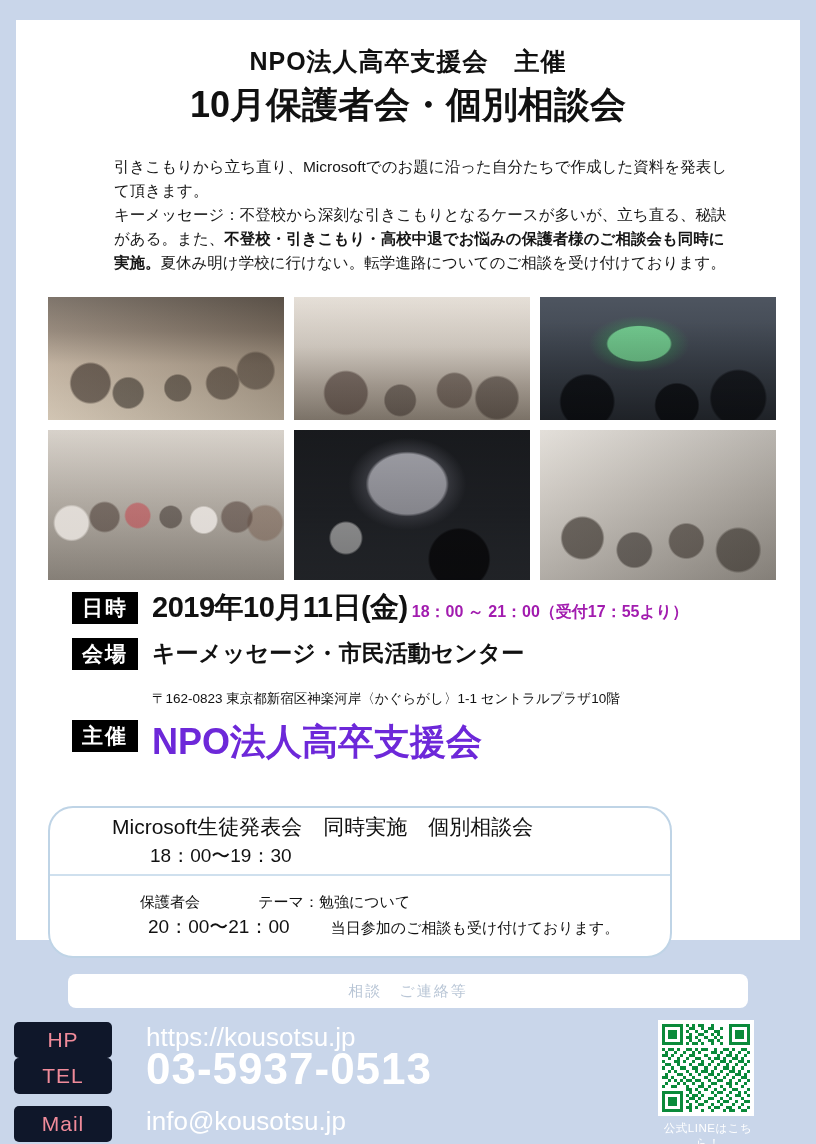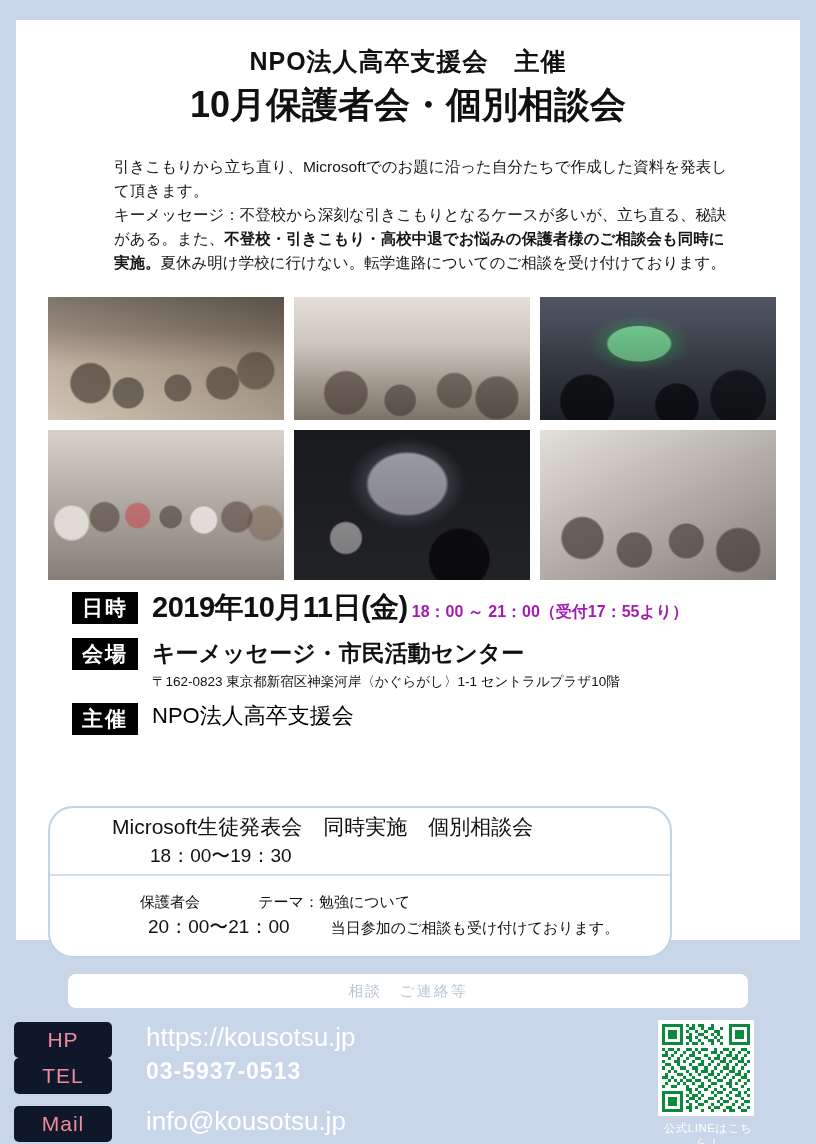--- a/index.html
+++ b/index.html
@@ -112,22 +112,22 @@
   .info-row { display: flex; align-items: flex-start; margin-bottom: 10px; }
   .chip {
     background: #000; color: #fff; font-weight: bold;
     font-size: 21px; padding: 4px 10px 5px; line-height: 1.1;
     letter-spacing: 2px; margin-right: 14px; white-space: nowrap;
   }
   .info-main { padding-top: 0px; }
   .big-date { font-size: 29px; font-weight: bold; color: #111; letter-spacing: -0.5px; }
   .date-sub { font-size: 16px; font-weight: bold; color: #a21caf; margin-left: 4px; }
   .venue-name { font-size: 23px; font-weight: bold; color: #111; letter-spacing: 0px; }
-  .venue-addr { font-size: 13.5px; color: #111; margin-top: 4px; }
-  .host-name { font-size: 22px; font-weight: normal; color: #000000; }
+  .venue-addr { font-size: 13.5px; color: #111; margin-top: 21px; }
+  .host-name { font-size: 36px; font-weight: bold; color: #6d28d9; }
   .row-datetime .chip { margin-top: 4px; }
   .row-host .chip { margin-top: 2px; }
   
   .sched {
     position: absolute; left: 48px; top: 806px; width: 624px; height: 152px;
     border: 2px solid #bfd4e6; border-radius: 25px; background: #fff;
   }
   .sched-top {
     height: 68px; display: flex; flex-direction: column; justify-content: center;
     padding-left: 62px; border-bottom: 2px solid #cfe0ee;
@@ -154,21 +154,21 @@
     position: absolute; left: 14px; width: 98px; height: 36px;
     background: #0f172a; border-radius: 5px;
     display: flex; align-items: center; justify-content: center;
     color: #f08b9a; font-size: 21px; letter-spacing: 1px;
   }
   .f-hp  { top: 2px; }
   .f-tel { top: 38px; }
   .f-ml  { top: 86px; }
   .f-val { position: absolute; left: 146px; color: #fff; }
   .v-hp  { top: 2px;  font-size: 26px; }
-  .v-tel { top: 38px; font-size: 23px; font-weight: bold; letter-spacing: 1px; }
+  .v-tel { top: 24px; font-size: 44px; font-weight: bold; letter-spacing: 1px; }
   .v-ml  { top: 86px; font-size: 26px; }
   .qr-wrap { position: absolute; left: 658px; top: 0px; width: 100px; text-align: center; }
   .qr {
     width: 96px; height: 96px; background: #fff; padding: 4px;
   }
   .qr svg { display: block; }
   .qr-cap { color: #fff; font-size: 11.5px; margin-top: 5px; letter-spacing: .5px; }
 </style>
 </head>
 <body>

